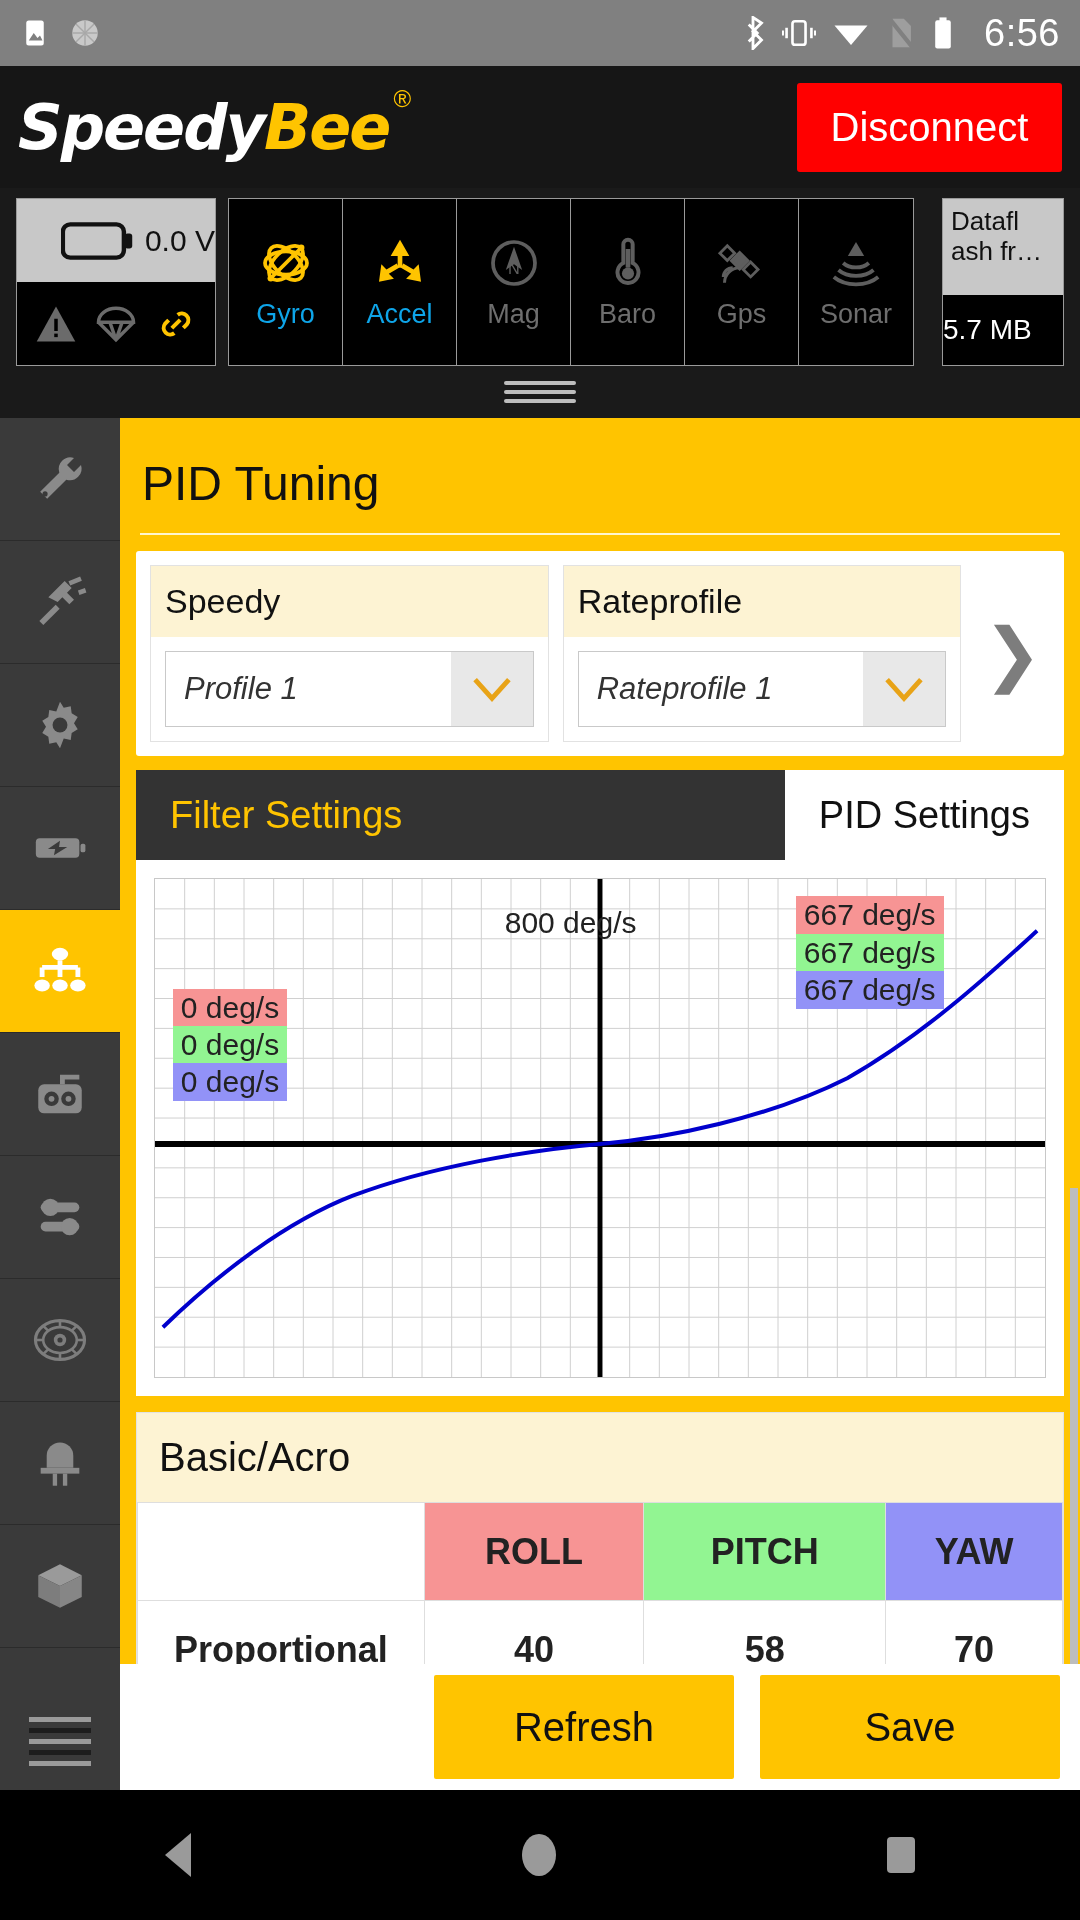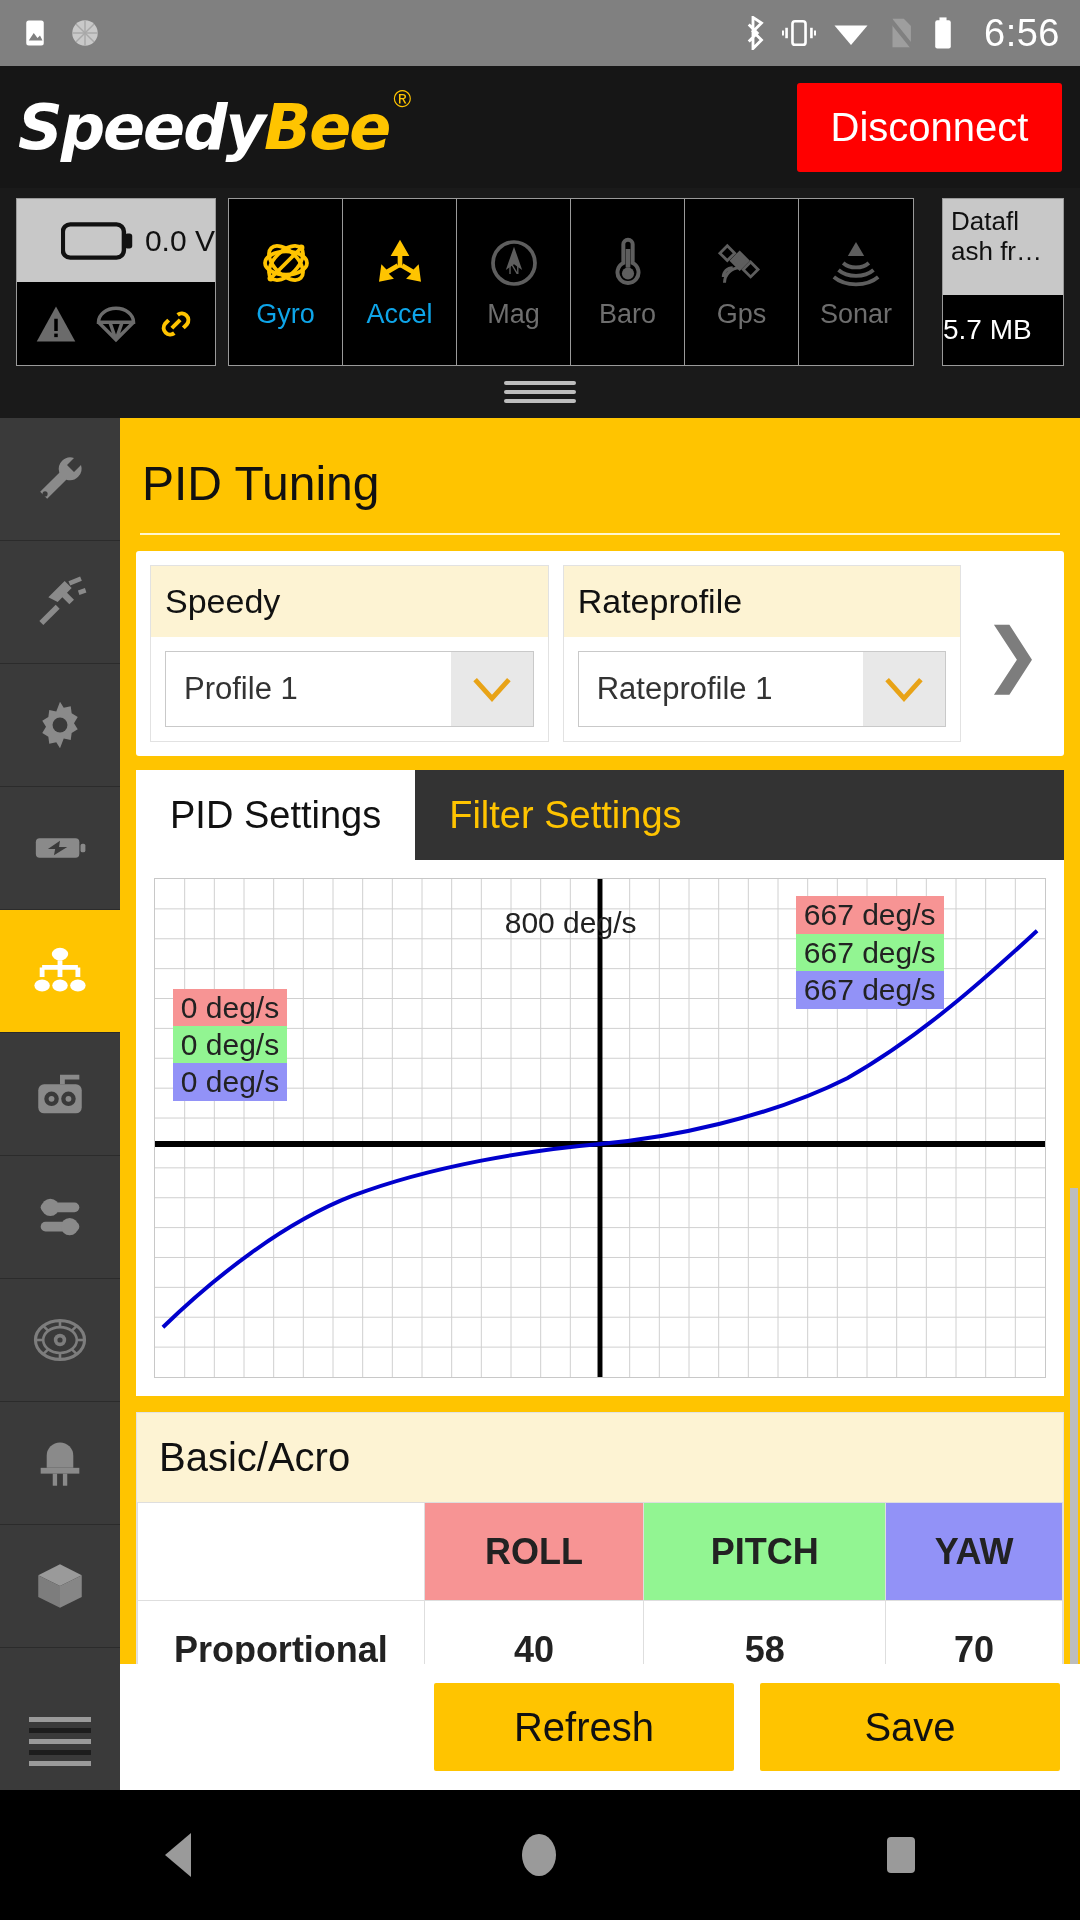--- a/index.html
+++ b/index.html
@@ -90,21 +90,21 @@
   .page-title { font-size: 48px; color: #111; padding: 38px 22px 0 22px; }
   .title-rule { height: 2px; background: #fff6cf; margin: 22px 20px 0 20px; }
 
   
   .profile-card {
     background: #fff; margin: 16px 16px 0 16px; border-radius: 3px;
     display: flex; align-items: center; padding: 14px; gap: 14px; height: 205px;
   }
   .prof-col { flex: 1; border: 1px solid #e2e2e2; display: flex; flex-direction: column; height: 100%; }
   .prof-head { background: #fdf3d3; font-size: 34px; color: #111; padding: 16px 14px; }
-  .prof-sel-wrap { flex: 1; display: flex; align-items: center; padding: 0 14px; }
+  .prof-sel-wrap { flex: 1; display: flex; align-items: center; padding: 0 14px; font-style: italic; }
   .prof-sel {
     flex: 1; height: 76px; border: 1px solid #c9c9c9; background: #fff;
     display: flex; align-items: center;
   }
   .prof-sel .val { flex: 1; padding-left: 18px; font-size: 31px; color: #333; }
   .prof-sel .arrowbox {
     width: 82px; height: 100%; background: #e8e8e8;
     display: flex; align-items: center; justify-content: center;
   }
   .chev-right { color: #7d7d7d; font-size: 70px; padding: 0 8px; line-height: 1; }
@@ -142,21 +142,21 @@
   
   .vscroll { position: absolute; right: 2px; top: 770px; width: 8px; height: 880px; background: #bdbdbd; }
 
   
   .actionbar {
     position: absolute; left: 120px; right: 0; bottom: 130px; height: 126px;
     background: #fff; display: flex; align-items: center; justify-content: flex-end; gap: 26px; padding: 0 20px;
   }
   .act-btn {
     background: #FFC400; color: #111; border: none; font-size: 40px;
-    width: 300px; height: 88px; border-radius: 2px;
+    width: 300px; height: 104px; border-radius: 2px;
   }
 
   
   .navbar {
     position: absolute; left: 0; right: 0; bottom: 0; height: 130px; background: #000;
     display: flex; align-items: center; justify-content: space-around;
   }
   .nav-back { width: 0; height: 0; border-top: 22px solid transparent; border-bottom: 22px solid transparent; border-right: 26px solid #9a9a9a; }
   .nav-home { width: 34px; height: 42px; background: #9a9a9a; border-radius: 50%; }
   .nav-recent { width: 28px; height: 36px; background: #9a9a9a; border-radius: 4px; }
@@ -450,22 +450,22 @@
                     <path d="M3 3 L12 13 L21 3" fill="none" stroke="#E8A317" stroke-width="2.6"></path>
                   </svg>
               </span>
             </div>
           </div>
         </div>
         <span class="chev-right">❯</span>
       </div>
 
       <div class="tabs">
+        <div class="tab inactive">Filter Settings</div>
         <div class="tab active">PID Settings</div>
-        <div class="tab inactive">Filter Settings</div>
       </div>
 
       <div class="panel">
         <div class="chart-wrap">
           <svg viewBox="0 0 900 500" preserveAspectRatio="none">
             <rect x="0" y="0" width="900" height="500" fill="#fff"></rect>
             <g stroke="#d0d0d0" stroke-width="1">
               <line x1="30" y1="0" x2="30" y2="500"></line>
                 <line x1="60" y1="0" x2="60" y2="500"></line>
               <line x1="90" y1="0" x2="90" y2="500"></line>

